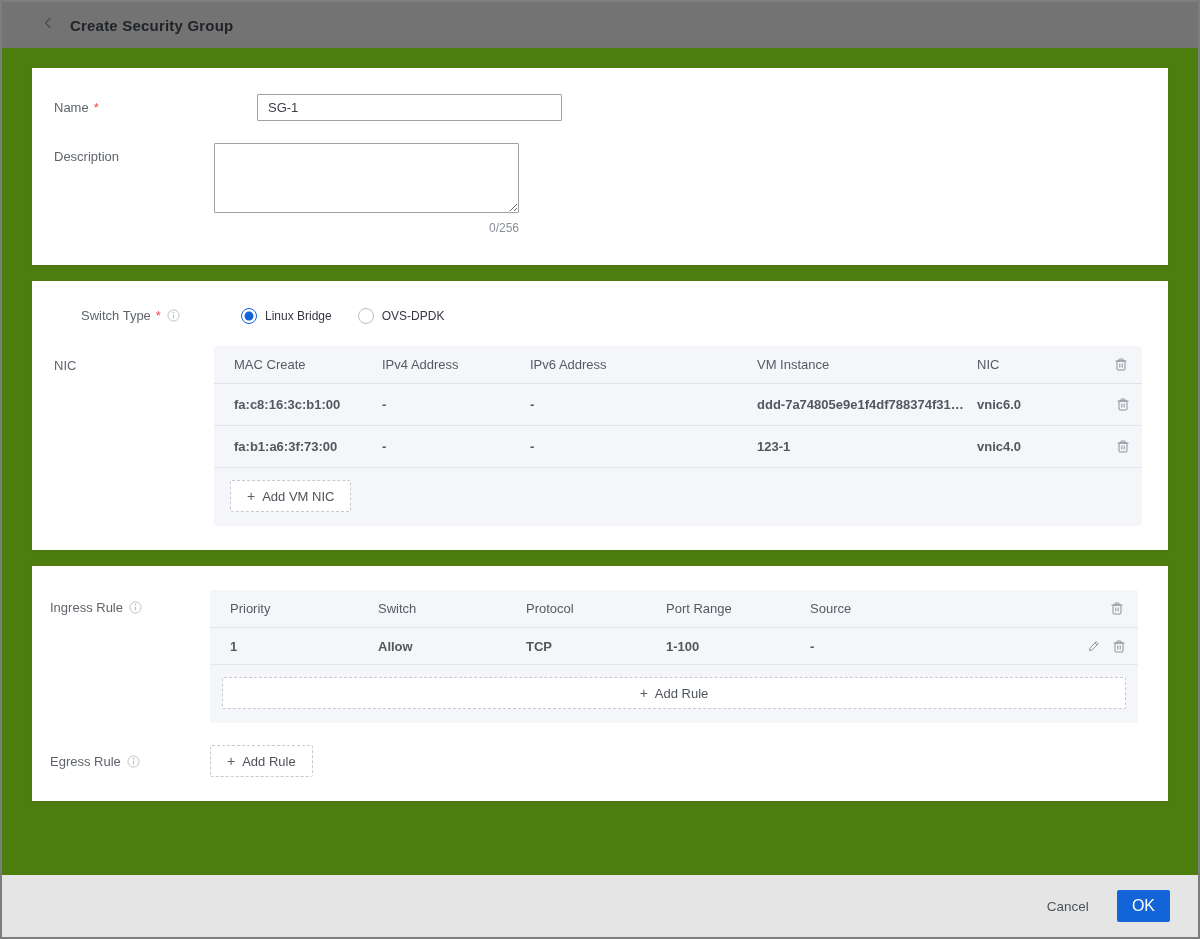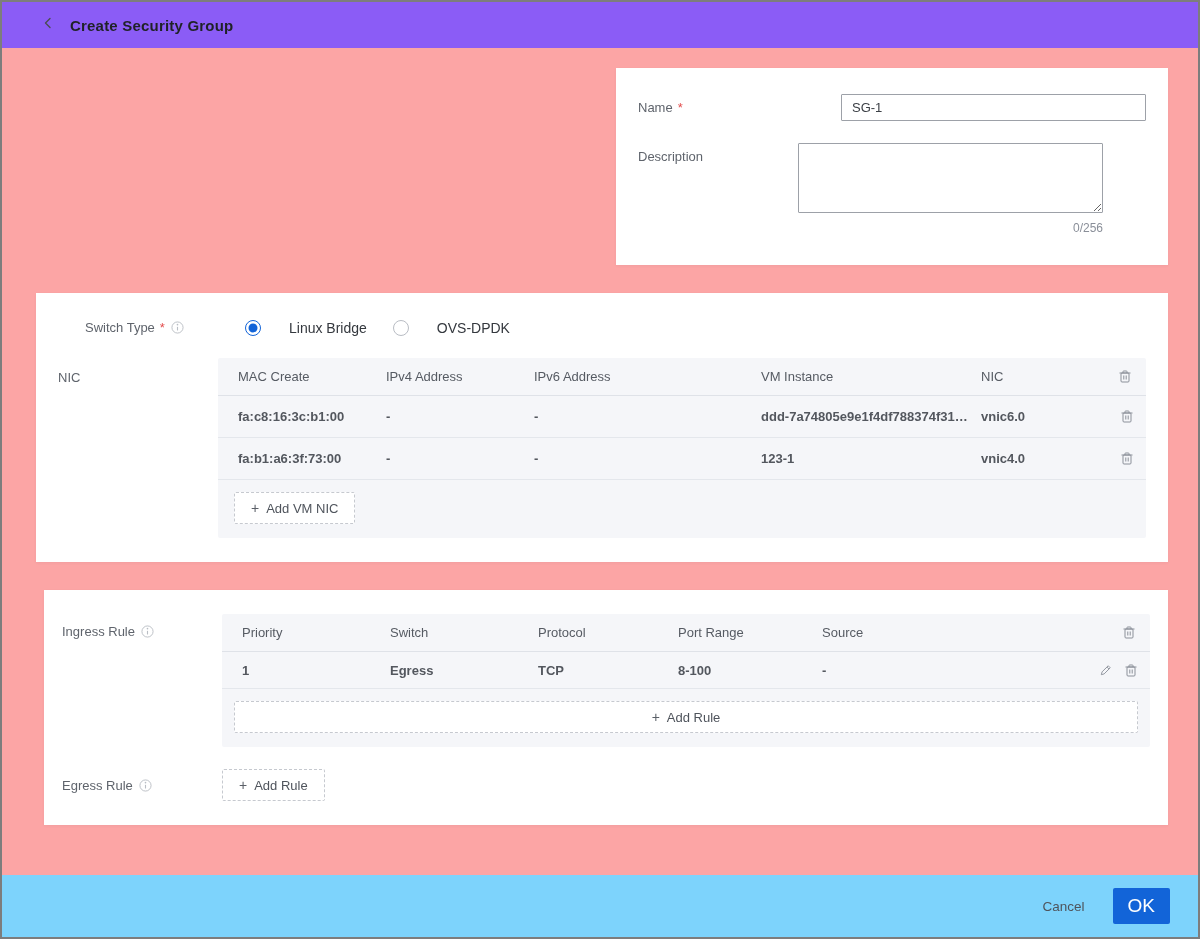--- a/index.html
+++ b/index.html
@@ -1,26 +1,26 @@
 <!DOCTYPE html>
 <html><head>
 <meta charset="utf-8">
 <style>
   * { box-sizing: border-box; margin: 0; padding: 0; }
   html,body { width:1200px; height:939px; }
   body { font-family: "Liberation Sans", sans-serif; background:#c8c8c8; }
   .frame { width:1200px; height:939px; border:2px solid #7d7d7d; background:#fff; display:flex; flex-direction:column; }
 
   
-  .topbar { flex:none; height:46px; background:#8b5cf6; display:flex; align-items:center; padding-left:40px; gap:16px; }
+  .topbar { flex:none; height:46px; background:#737373; display:flex; align-items:center; padding-left:40px; gap:16px; }
   .back-btn { display:flex; align-items:center; cursor:pointer; }
   .page-title { font-size:15px; font-weight:bold; color:#1f2226; letter-spacing:.2px; }
 
   
-  .content { flex:1; background:#fca5a5; padding:20px 30px 0; display:flex; flex-direction:column; gap:28px; overflow:hidden;align-items:flex-end; }
+  .content { flex:1; background:#4d7c0f; padding:20px 30px 0; display:flex; flex-direction:column; gap:16px; overflow:hidden; }
   .card { background:#fff; box-shadow:0 1px 3px rgba(30,40,70,.05); }
   .card-basic   { padding:26px 22px 28px; }
   .card-network { padding:24px 22px; }
   .card-rules   { padding:24px 18px; }
 
   .form-row { display:flex; align-items:flex-start; }
   .form-row + .form-row { margin-top:22px; }
   .form-label { flex:none; width:160px; font-size:13px; color:#5f646c; padding-top:6px; display:flex; align-items:center; gap:5px; }
   .req { color:#e34d4d; font-size:13px; }
   .info-icon { display:inline-flex; margin-left:1px; }
@@ -32,44 +32,44 @@
                font-size:13px; color:#3c4046; padding:6px 10px; outline:none; resize:both; border-radius:1px; }
   .counter { font-size:12px; color:#8a8f99; padding-bottom:2px; }
 
   
   .radio-group { display:flex; align-items:center; gap:26px; padding-top:3px; }
   .radio-opt { display:flex; align-items:center; gap:8px; cursor:pointer; }
   .radio-circle { width:16px; height:16px; border-radius:50%; background:#fff; border:1px solid #b9bdc4; position:relative; flex:none; }
   .radio-circle.checked { border-color:#1264d8; }
   .radio-circle.checked::after { content:""; position:absolute; left:50%; top:50%; width:9px; height:9px;
                                  transform:translate(-50%,-50%); border-radius:50%; background:#1264d8; }
-  .radio-label { font-size:14px; color:#34383e;margin-left:20px; }
+  .radio-label { font-size:12px; color:#34383e; }
 
   
   .tbl { width:928px; background:#f5f6f9; border-radius:2px; }
   .tbl-grid-nic  { display:grid; grid-template-columns:148px 148px 227px 220px 1fr 40px; align-items:center; padding:0 0 0 20px; }
   .tbl-grid-rule { display:grid; grid-template-columns:148px 148px 140px 144px 1fr 60px; align-items:center; padding:0 0 0 20px; }
   .tbl-head { height:38px; border-bottom:1px solid #dfe2e8; }
   .tbl-head .cell { font-size:13px; color:#565b63; }
   .tbl-row { height:42px; border-bottom:1px solid #e4e7ec;font-weight:bold; }
   .tbl-row .cell { font-size:13px; color:#53575e; white-space:nowrap; overflow:hidden; text-overflow:ellipsis; padding-right:12px; }
   .cell-actions { display:flex; justify-content:flex-end; align-items:center; gap:12px; padding-right:14px; }
   .icon-btn { display:inline-flex; cursor:pointer; }
 
   .dashed-btn { display:inline-flex; align-items:center; justify-content:center; gap:7px; background:#fff;
                 border:1px dashed #c6c9cf; border-radius:2px; color:#4f545c; font-size:13px; padding:7px 16px; cursor:pointer; }
   .dashed-btn .plus { font-size:14px; color:#5a5f67; }
   .nic-btn-wrap { padding:12px 0 14px 16px; }
   .rule-btn-wrap { padding:12px 12px 14px; }
   .rule-btn-wide { width:100%; }
 
   
-  .footer { flex:none; height:62px; background:#7dd3fc; display:flex; align-items:center; justify-content:flex-end; gap:28px; padding-right:28px; }
+  .footer { flex:none; height:62px; background:#e5e5e5; display:flex; align-items:center; justify-content:flex-end; gap:28px; padding-right:28px; }
   .cancel-btn { font-size:13.5px; color:#4f545c; cursor:pointer; }
-  .ok-btn { background:#1264d8; color:#fff; font-size:19px; border:none; border-radius:2px; padding:7px 15px; cursor:pointer; font-family:"Liberation Sans",sans-serif; }
+  .ok-btn { background:#1264d8; color:#fff; font-size:16px; border:none; border-radius:2px; padding:7px 15px; cursor:pointer; font-family:"Liberation Sans",sans-serif; }
 </style>
 </head>
 <body>
 
 <div class="frame">
 
   <div class="topbar">
     <span class="back-btn">
       <span class="icon">
         <svg width="12" height="14" viewBox="0 0 12 14" fill="none" stroke="#4a4d52" stroke-width="1.4" stroke-linecap="round" stroke-linejoin="round">
@@ -225,23 +225,23 @@
                     <path d="M5 4 V2.6 a.6 .6 0 0 1 .6 -.6 h2.8 a.6 .6 0 0 1 .6 .6 V4"></path>
                     <line x1="5.8" y1="6.5" x2="5.8" y2="10.5"></line>
                     <line x1="8.2" y1="6.5" x2="8.2" y2="10.5"></line>
                   </svg>
               </span>
             </span>
           </div>
 
           <div class="tbl-grid-rule tbl-row" style="height:37px;">
             <span class="cell">1</span>
-            <span class="cell">Egress</span>
+            <span class="cell">Allow</span>
             <span class="cell">TCP</span>
-            <span class="cell">8-100</span>
+            <span class="cell">1-100</span>
             <span class="cell">-</span>
             <span class="cell cell-actions">
               <span class="icon-btn">
                 <svg width="13" height="13" viewBox="0 0 14 14" fill="none" stroke="#8b9099" stroke-width="1">
                     <path d="M2.5 11.5l.8-3 6.6-6.6 2.2 2.2-6.6 6.6-3 .8z"></path>
                     <path d="M8.6 3.3l2.1 2.1"></path>
                   </svg>
               </span>
               <span class="icon-btn">
                 <svg width="14" height="15" viewBox="0 0 14 15" fill="none" stroke="#8b9099" stroke-width="1">

